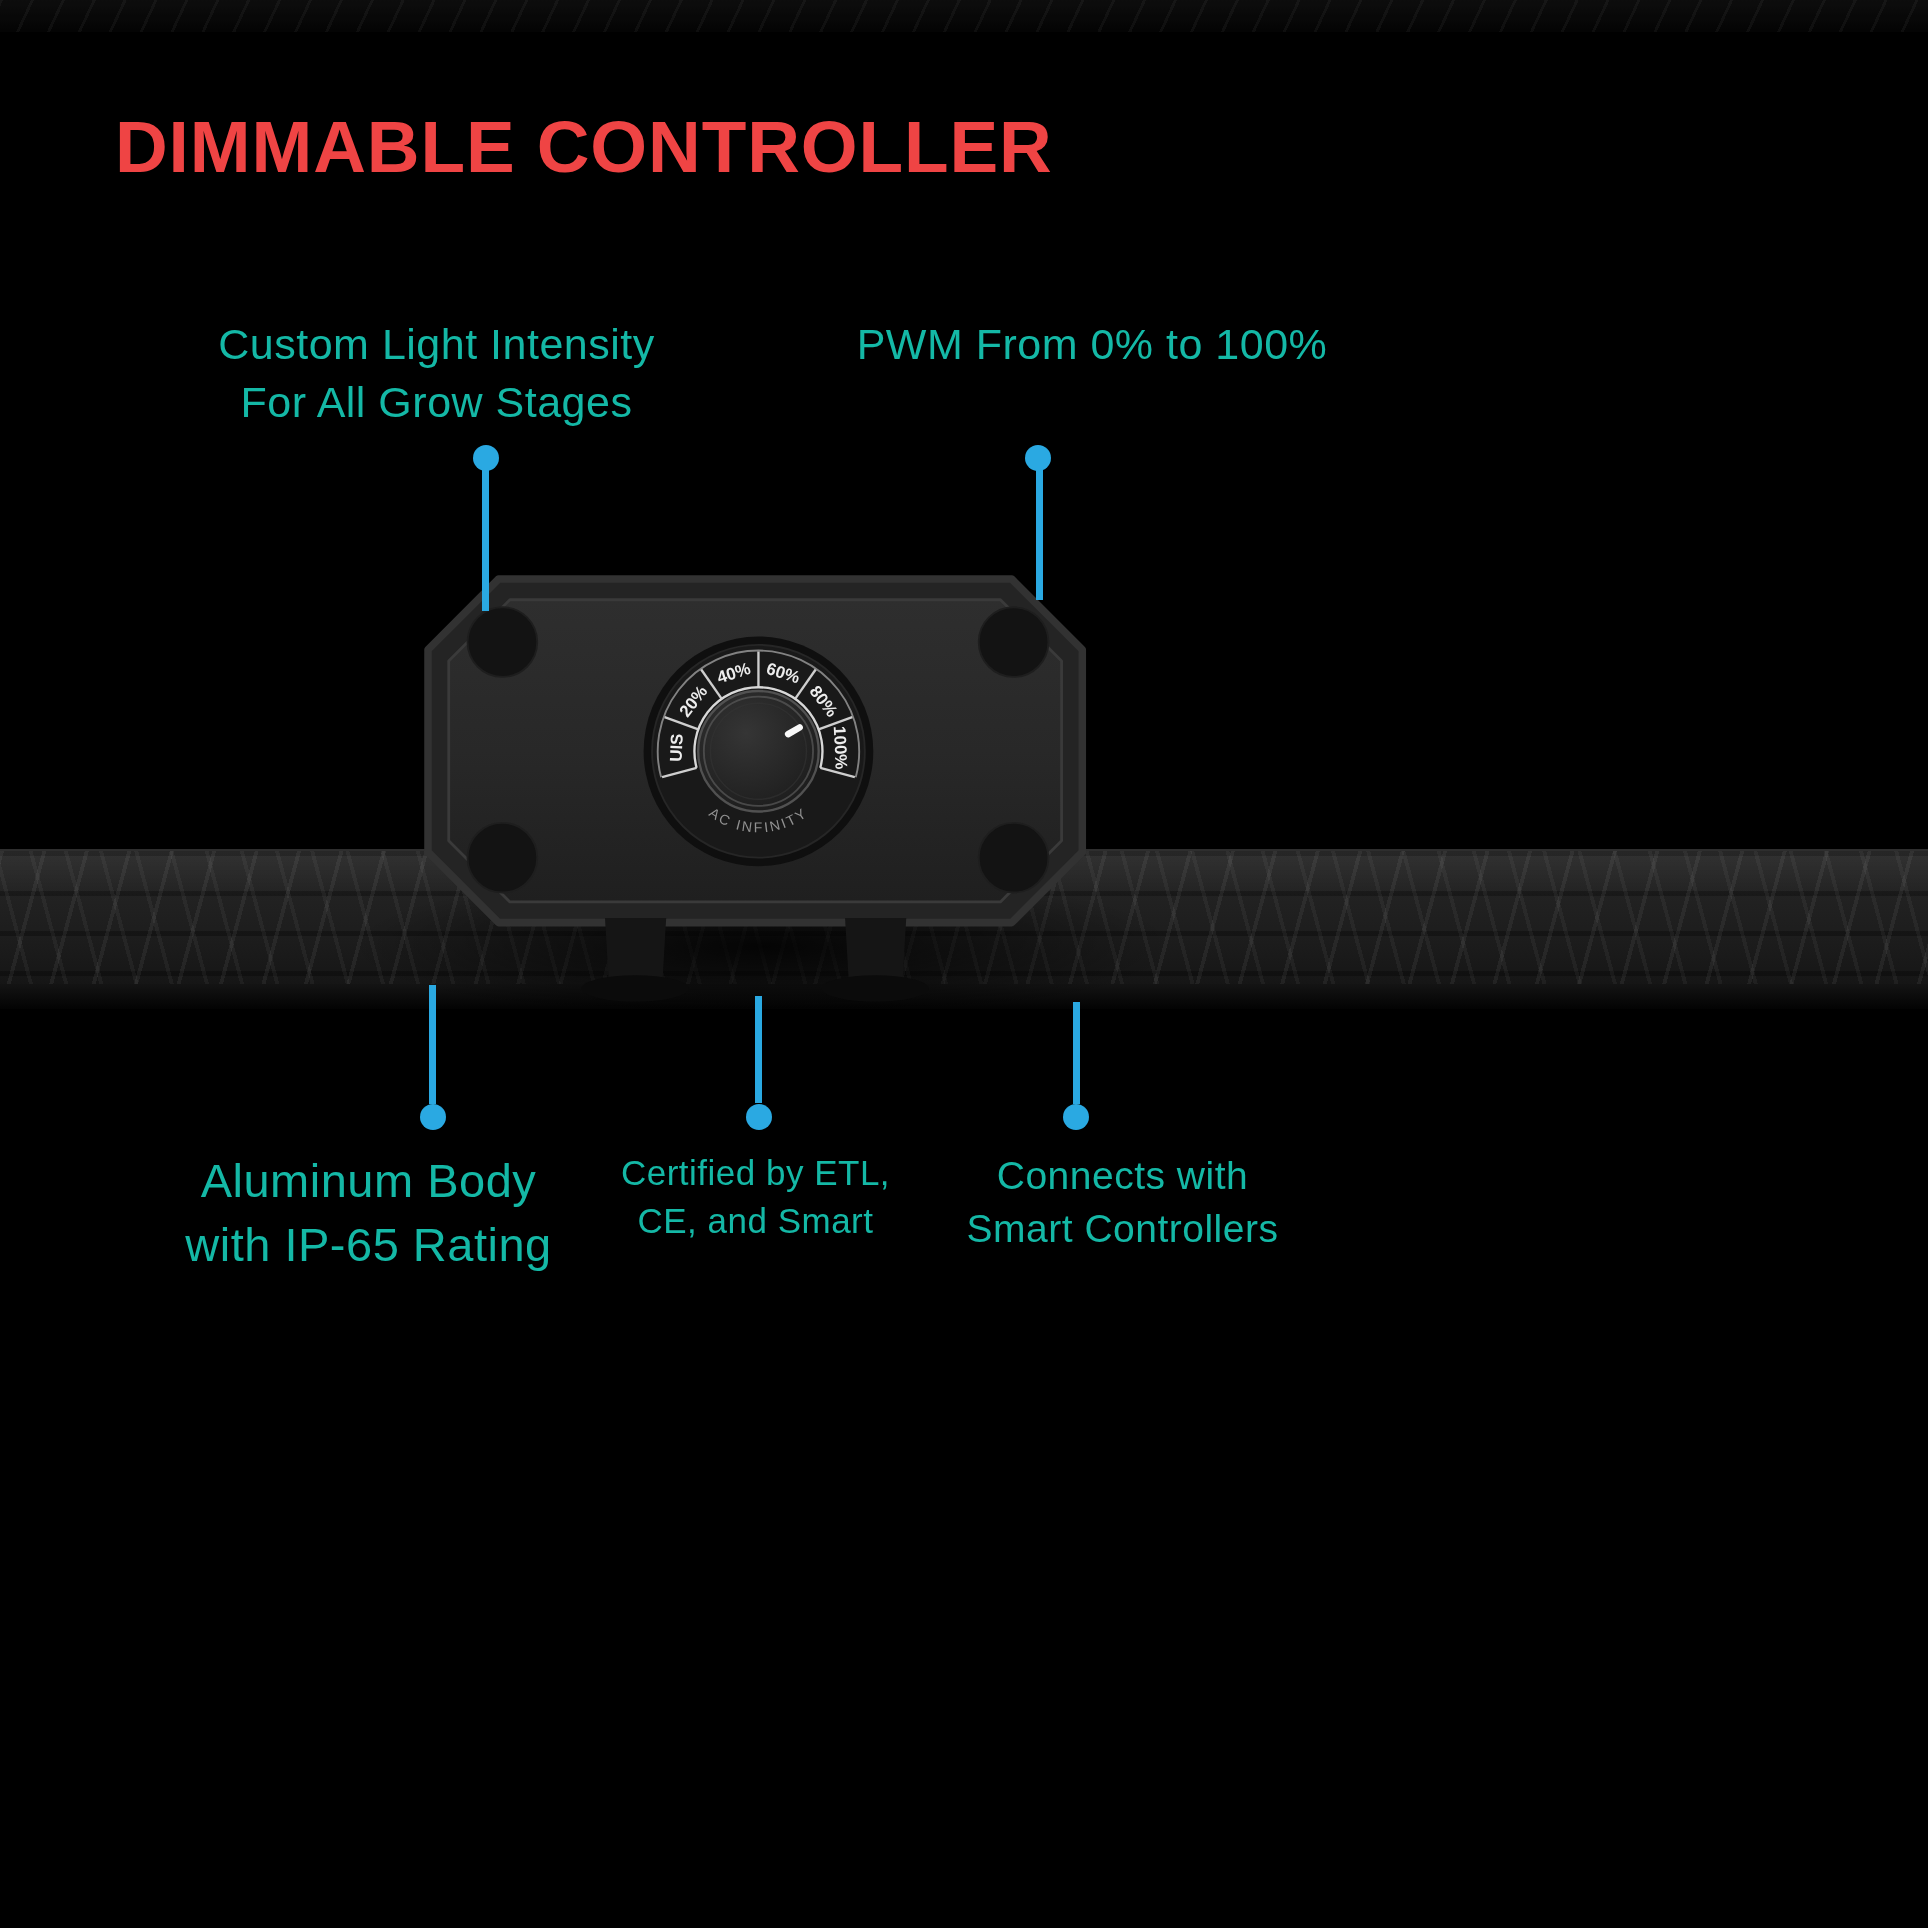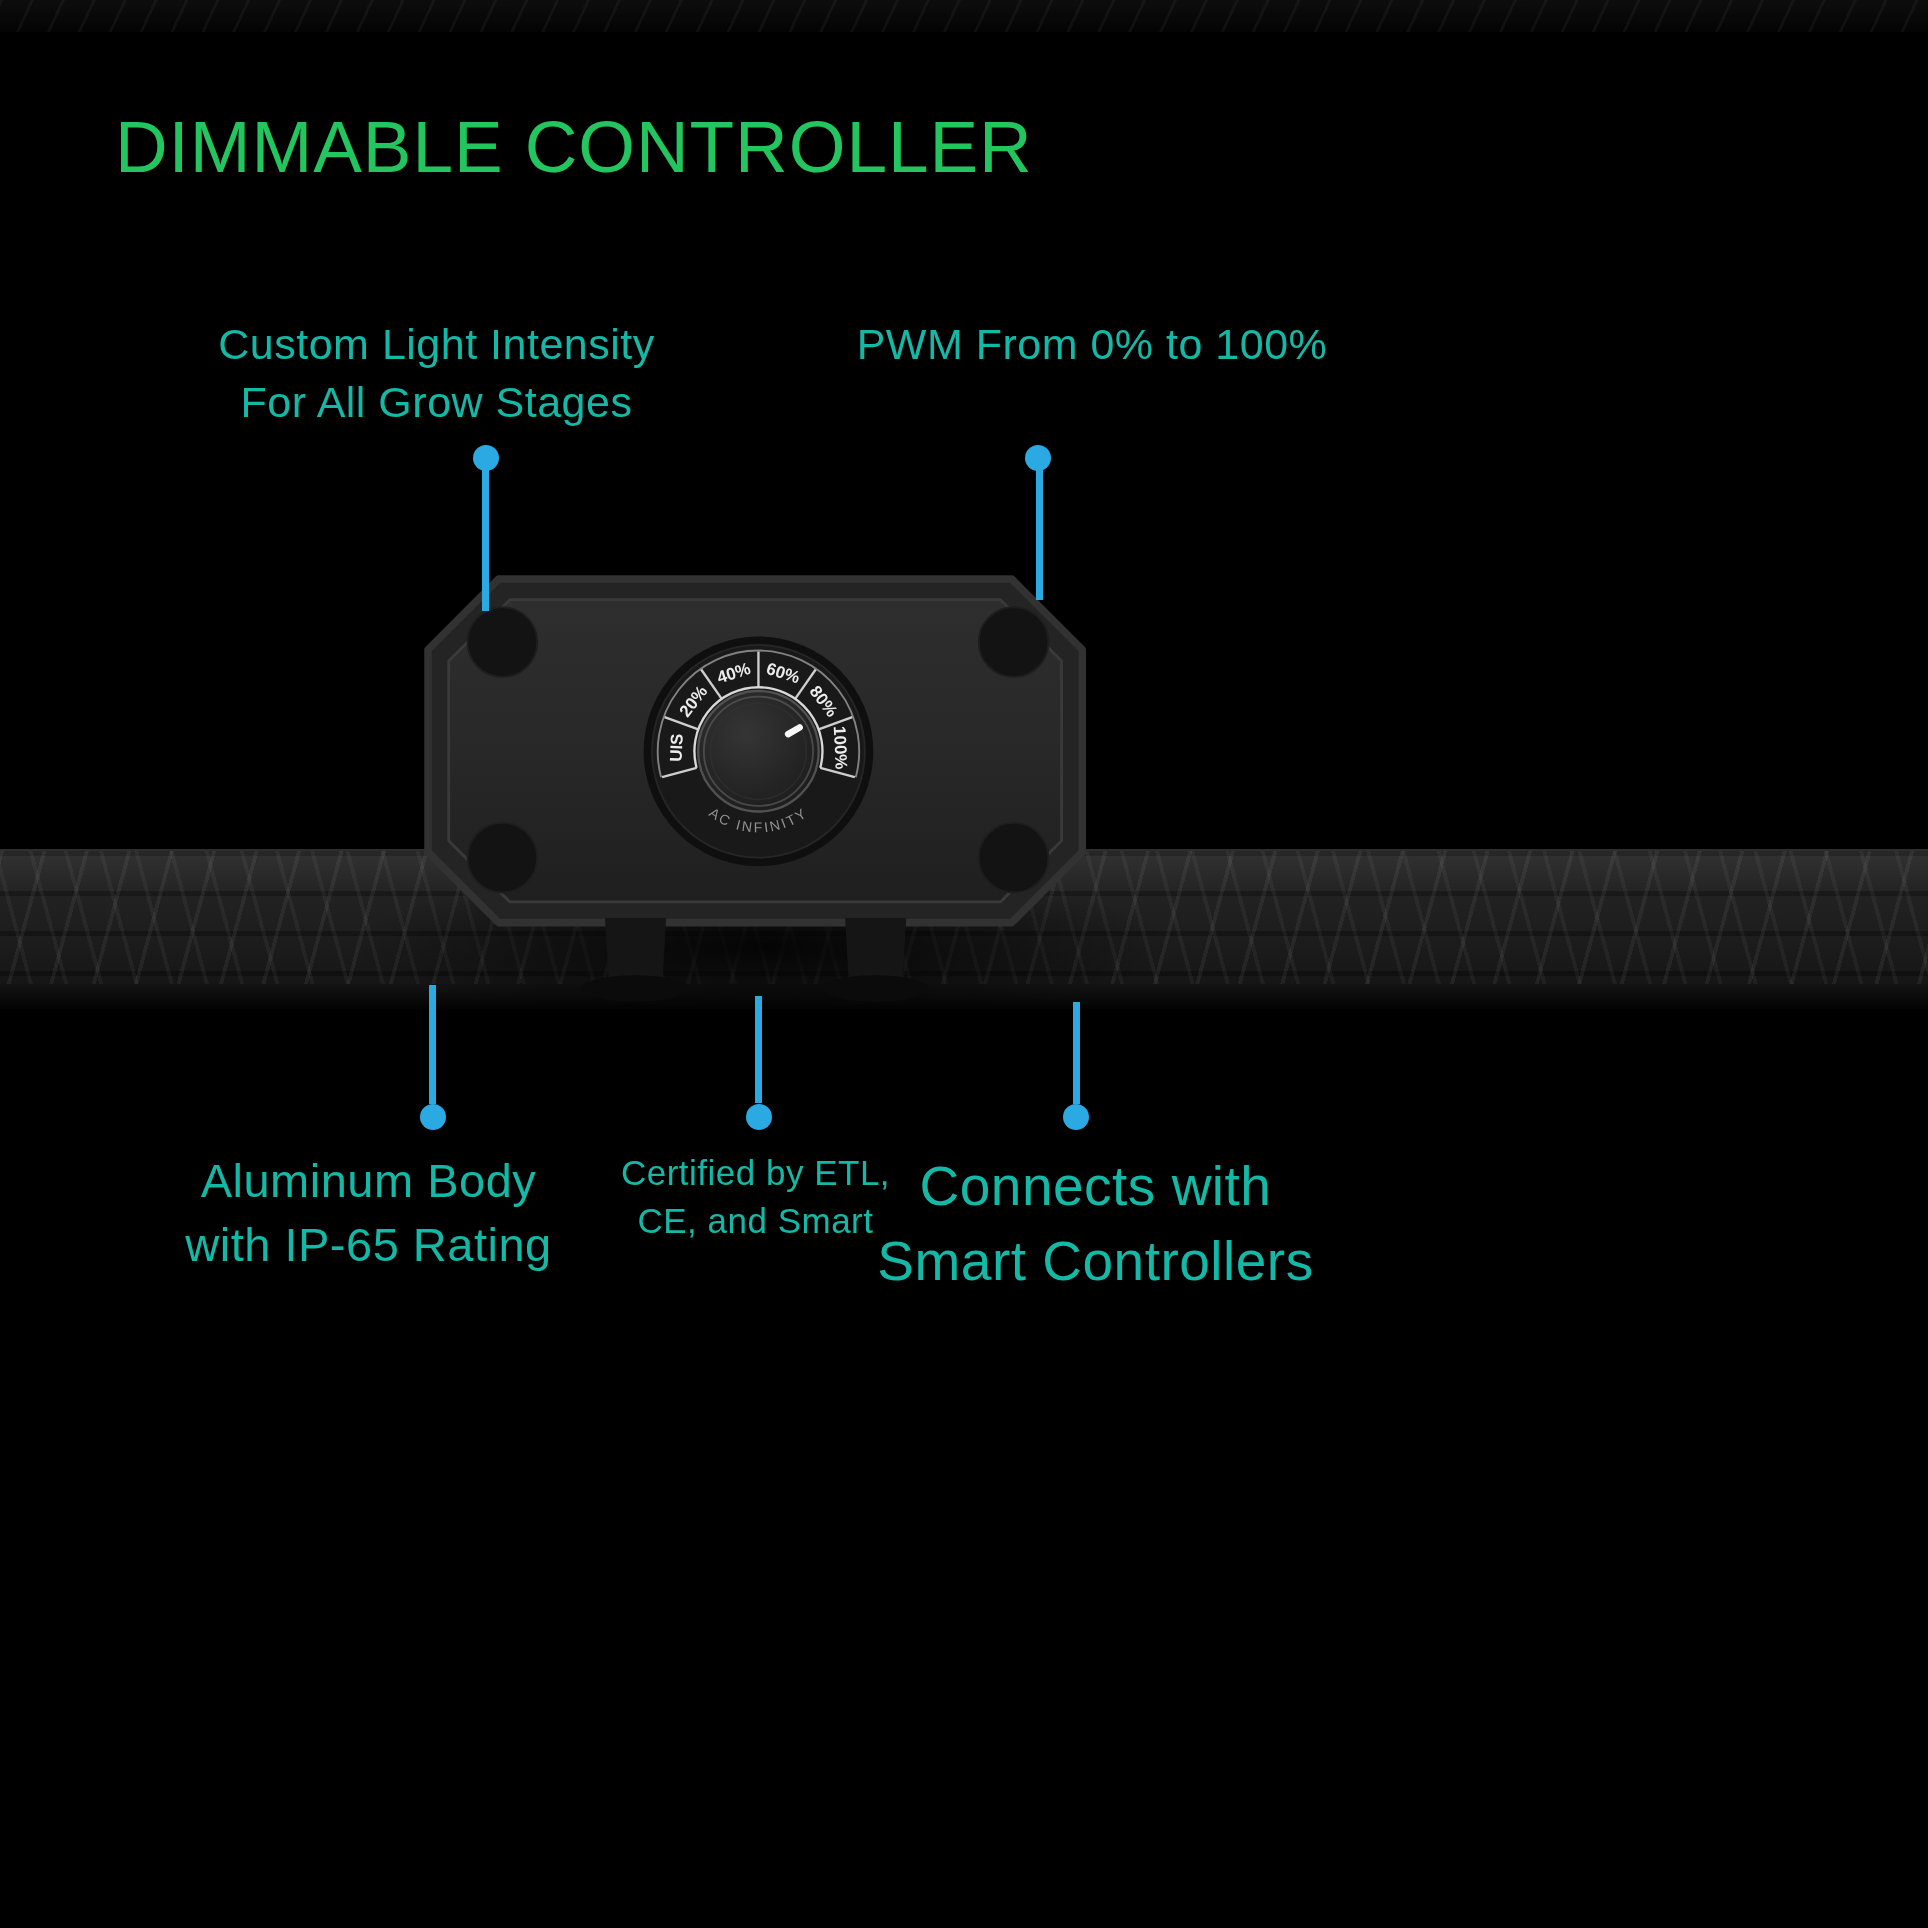--- a/index.html
+++ b/index.html
@@ -9,31 +9,31 @@
   }
   
   #top-texture{
     position:absolute;left:0;top:0;width:1928px;height:32px;opacity:.8;
     background:
       repeating-linear-gradient(115deg, rgba(255,255,255,.05) 0 2.8px, rgba(0,0,0,0) 2.8px 28px),
       linear-gradient(180deg,#111 0%,#050505 100%);
   }
   #title{
     position:absolute;left:115px;top:105px;margin:0;
-    font-size:73px;font-weight:400;letter-spacing:0.9px;color:#22c55e;white-space:nowrap;
+    font-size:73px;font-weight:700;letter-spacing:0.9px;color:#ef4444;white-space:nowrap;
   }
   .callout{
     position:absolute;color:#14b8a6;text-align:center;font-weight:400;
     font-size:43px;line-height:1.36;letter-spacing:0.5px;
   }
   .co-tl{left:201px;top:315px;width:471px;}
   .co-tr{left:838px;top:315px;width:508px;}
   .co-bl{left:133px;top:1149px;width:471px;font-size:47px;}
   .co-bc{left:520px;top:1149px;width:471px;font-size:35px;}
-  .co-br{left:860px;top:1149px;width:471px;font-size:55px;}
+  .co-br{left:887px;top:1149px;width:471px;font-size:39px;}
   .cline{position:absolute;width:6.6px;background:#2AA9E2;z-index:4;}
   .cdot{position:absolute;width:26px;height:26px;border-radius:50%;background:#2AA9E2;z-index:4;}
   .l-tl{left:482px;top:459px;height:152px;}
   .d-tl{left:473px;top:445px;}
   .l-tr{left:1036px;top:459px;height:141px;}
   .d-tr{left:1025px;top:445px;}
   .l-bl{left:429px;top:985px;height:119px;}
   .d-bl{left:420px;top:1104px;}
   .l-bc{left:755px;top:996px;height:107px;}
   .d-bc{left:746px;top:1104px;}

